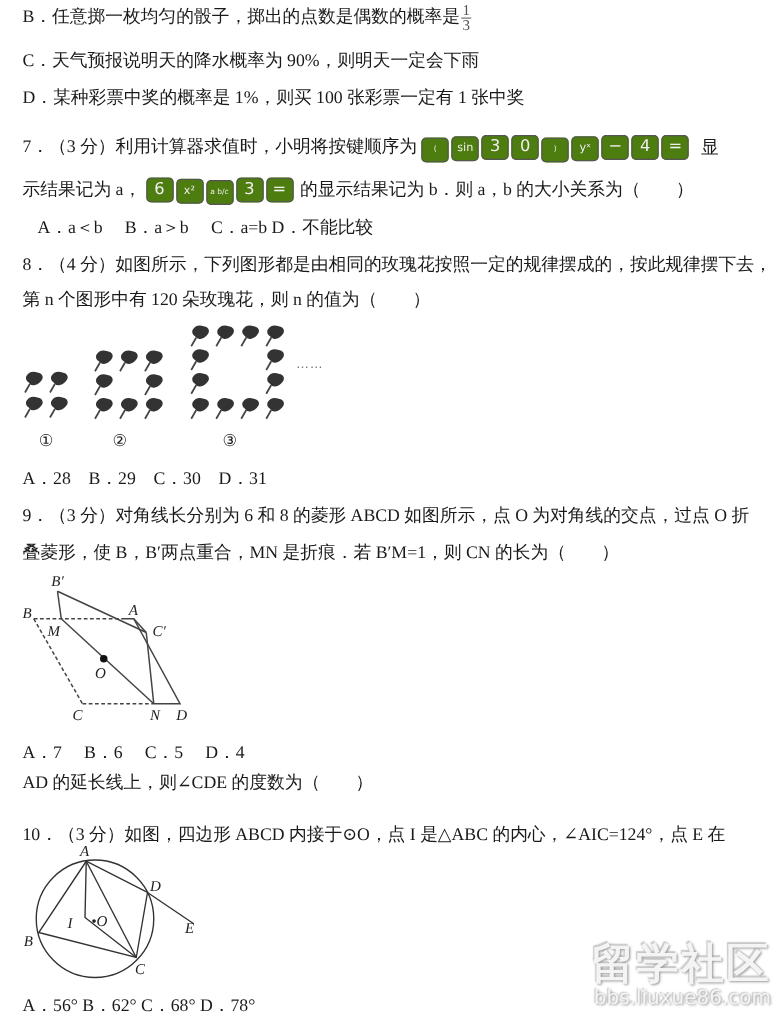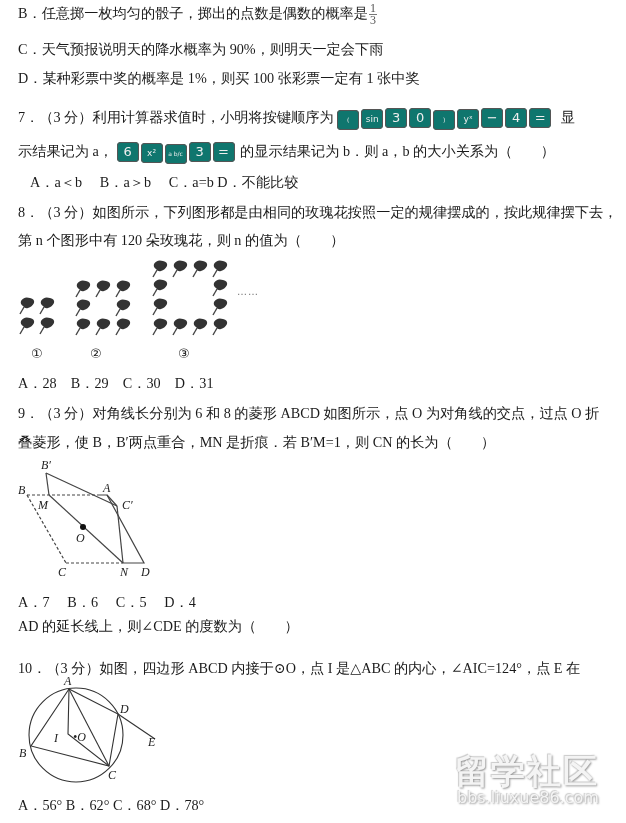--- a/index.html
+++ b/index.html
@@ -8,31 +8,31 @@
     font-family: "Liberation Serif", "DejaVu Serif", serif;
     color: #1a1a1a; font-size: 14px;
   }
   .line { position: absolute; left: 18px; white-space: nowrap; font-size: 14.2px; line-height: 20px; }
   .frac { display: inline-block; vertical-align: middle; text-align: center; font-size: 12px; line-height: 11px; color: #555; margin-left: 1px; }
   .frac .num { display: block; border-bottom: 1px solid #777; padding: 0 1px; }
   .frac .den { display: block; }
   .keys { display: inline-block; vertical-align: middle; }
   .key {
     display: inline-block; height: 20px; min-width: 22px; margin-right: 2px;
-    background: #0f766e; color: #eee; border-radius: 4px;
+    background: #4d7c0f; color: #eee; border-radius: 4px;
     font-family: "DejaVu Sans", sans-serif; font-size: 13px; line-height: 20px;
     text-align: center; padding: 0 3px; box-sizing: border-box;
     box-shadow: inset 0 0 0 1px #555;
   }
   .key.small { font-size: 9px; }
   .key.tiny { font-size: 6px; }
   .fig { position: absolute; }
   .circ-label { position: absolute; font-size: 13px; font-family: "DejaVu Sans", sans-serif; }
   .watermark {
-    position: absolute; left: 455px; right: 0; top: 752px; color: #f4f4f4;
+    position: absolute; left: 473px; right: 0; top: 752px; color: #f4f4f4;
     text-shadow: 1px 1px 2px #999, -1px -1px 1px #ccc;
     font-family: "DejaVu Sans", sans-serif; text-align: left;
   }
   .watermark .wm-title { font-size: 34px; font-weight: bold; letter-spacing: 2px; line-height: 38px; }
   .watermark .wm-url { font-size: 16px; line-height: 16px; margin-left: 2px; }
 </style>
 </head>
 <body>
 
 <div class="line" style="top:3px;">
@@ -50,21 +50,21 @@
 </div>
 <div class="line" style="top:141px;">
   <span>示结果记为 a，</span>
   <span class="keys">
     <span class="key">6</span><span class="key small">x²</span><span class="key tiny">a b/c</span><span class="key">3</span><span class="key">=</span>
   </span>
   <span>的显示结果记为 b．则 a，b 的大小关系为（　　）</span>
 </div>
 <div class="line" style="top:172px;margin-left:12px;">A．a＜b　 B．a＞b　 C．a=b D．不能比较</div>
 
-<div class="line" style="top:202px;">8．（3 分）如图所示，下列图形都是由相同的玫瑰花按照一定的规律摆成的，按此规律摆下去，</div>
+<div class="line" style="top:202px;">8．（4 分）如图所示，下列图形都是由相同的玫瑰花按照一定的规律摆成的，按此规律摆下去，</div>
 <div class="line" style="top:230px;text-align:center;">第 n 个图形中有 120 朵玫瑰花，则 n 的值为（　　）</div>
 
 <svg class="fig" style="left:0;top:250px;" width="300" height="120">
   <defs>
     <g id="rose">
       <path d="M1,4 Q4,-1 10,1 Q15,2 14,6 Q12,10 8,11 Q5,12 3,9 Q0,7 1,4 Z" fill="#333"></path>
       <path d="M4,10 L0,17" stroke="#444" stroke-width="1.4"></path>
     </g>
   </defs>
 

